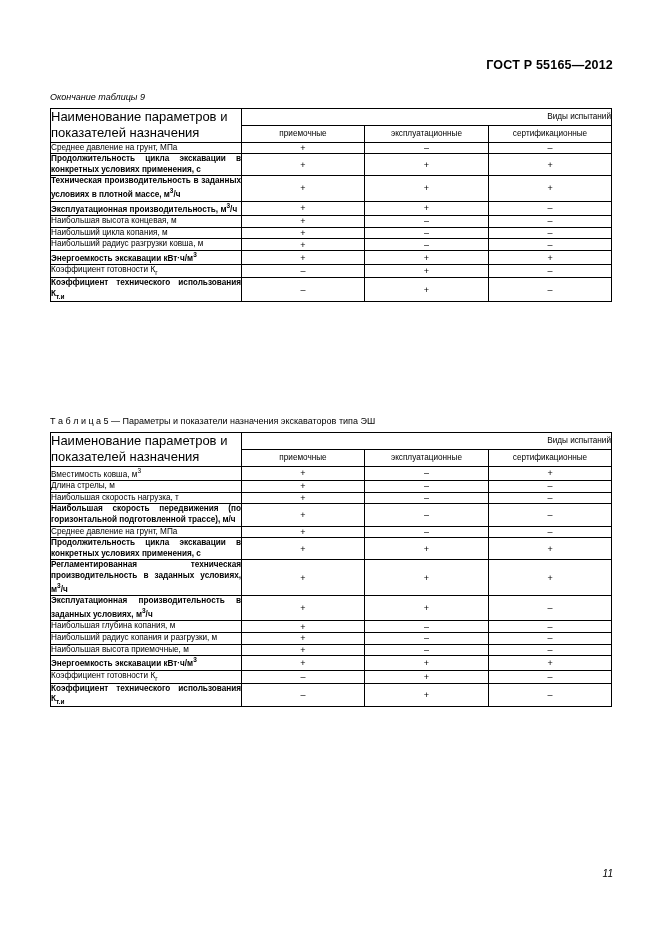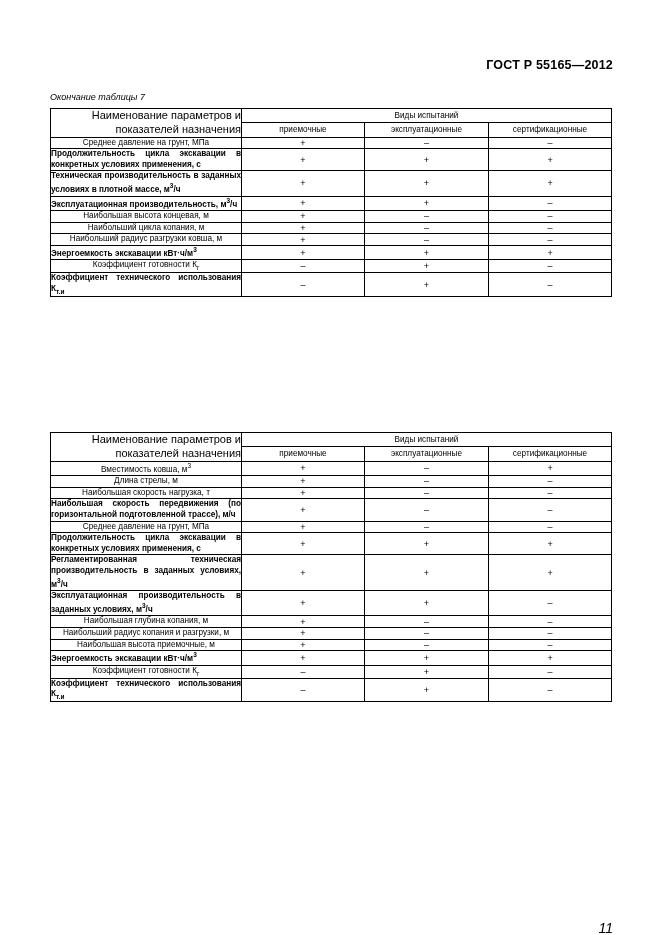--- a/index.html
+++ b/index.html
@@ -49,38 +49,38 @@
     border-collapse: collapse;
     table-layout: fixed;
     font-size: 8.2px;
   }
   table.gost td, table.gost th {
     border: 1px solid #000000;
     padding: 0;
     vertical-align: middle;
   }
   .hdr-name {
-    text-align: right;
+    text-align: left;
     padding: 4px 6px;
     line-height: 1.25;
-    font-size: 11px;
+    font-size: 13px;
   }
   .hdr-group {
-    text-align: center;
+    text-align: right;
     padding: 3px 2px;
     font-size: 8.2px;
   }
   .hdr-sub {
     text-align: center;
     padding: 4px 2px;
     font-size: 8.2px;
     margin-top: 19px;
   }
   td.param {
-    text-align: center;
+    text-align: left;
     padding: 4px 6px 4px 8px;
     line-height: 1.3;
     font-size: 8.2px;
   }
   td.param.just {
     text-align: justify;
     text-align-last: left;
     font-weight: bold;
   }
   td.mark {
@@ -91,35 +91,35 @@
     font-size: 6.5px;
     vertical-align: super;
   }
   sub {
     font-size: 6.5px;
     vertical-align: sub;
   }
   .pageno {
     position: absolute;
     right: 48px;
-    top: 920px;
-    font-size: 14px;
+    top: 868px;
+    font-size: 10px;
     font-style: italic;
   }
   #table4 { left: 50px; top: 108px; width: 561px; }
   #table5 { left: 50px; top: 432px; width: 561px; }
 </style>
 </head>
 <body>
 
 <div class="page">
 
   <div class="header">ГОСТ Р 55165—2012</div>
 
-  <div class="caption caption-1">Окончание таблицы 7</div>
+  <div class="caption caption-1">Окончание таблицы 9</div>
 
   <table class="gost" id="table4">
     <colgroup>
       <col style="width:191px">
       <col style="width:123px">
       <col style="width:124px">
       <col style="width:123px">
     </colgroup>
     <thead>
       <tr>
@@ -189,20 +189,21 @@
         </tr>
         <tr>
           <td class="param just">Коэффициент технического использования К<sub>т.и</sub></td>
           <td class="mark">–</td>
           <td class="mark">+</td>
           <td class="mark">–</td>
         </tr>
       </tbody>
   </table>
 
+  <div class="table-caption t4-caption">Т а б л и ц а  5 — Параметры и показатели назначения экскаваторов типа ЭШ</div>
 
   <table class="gost" id="table5">
     <colgroup>
       <col style="width:191px">
       <col style="width:123px">
       <col style="width:124px">
       <col style="width:123px">
     </colgroup>
     <thead>
       <tr>

